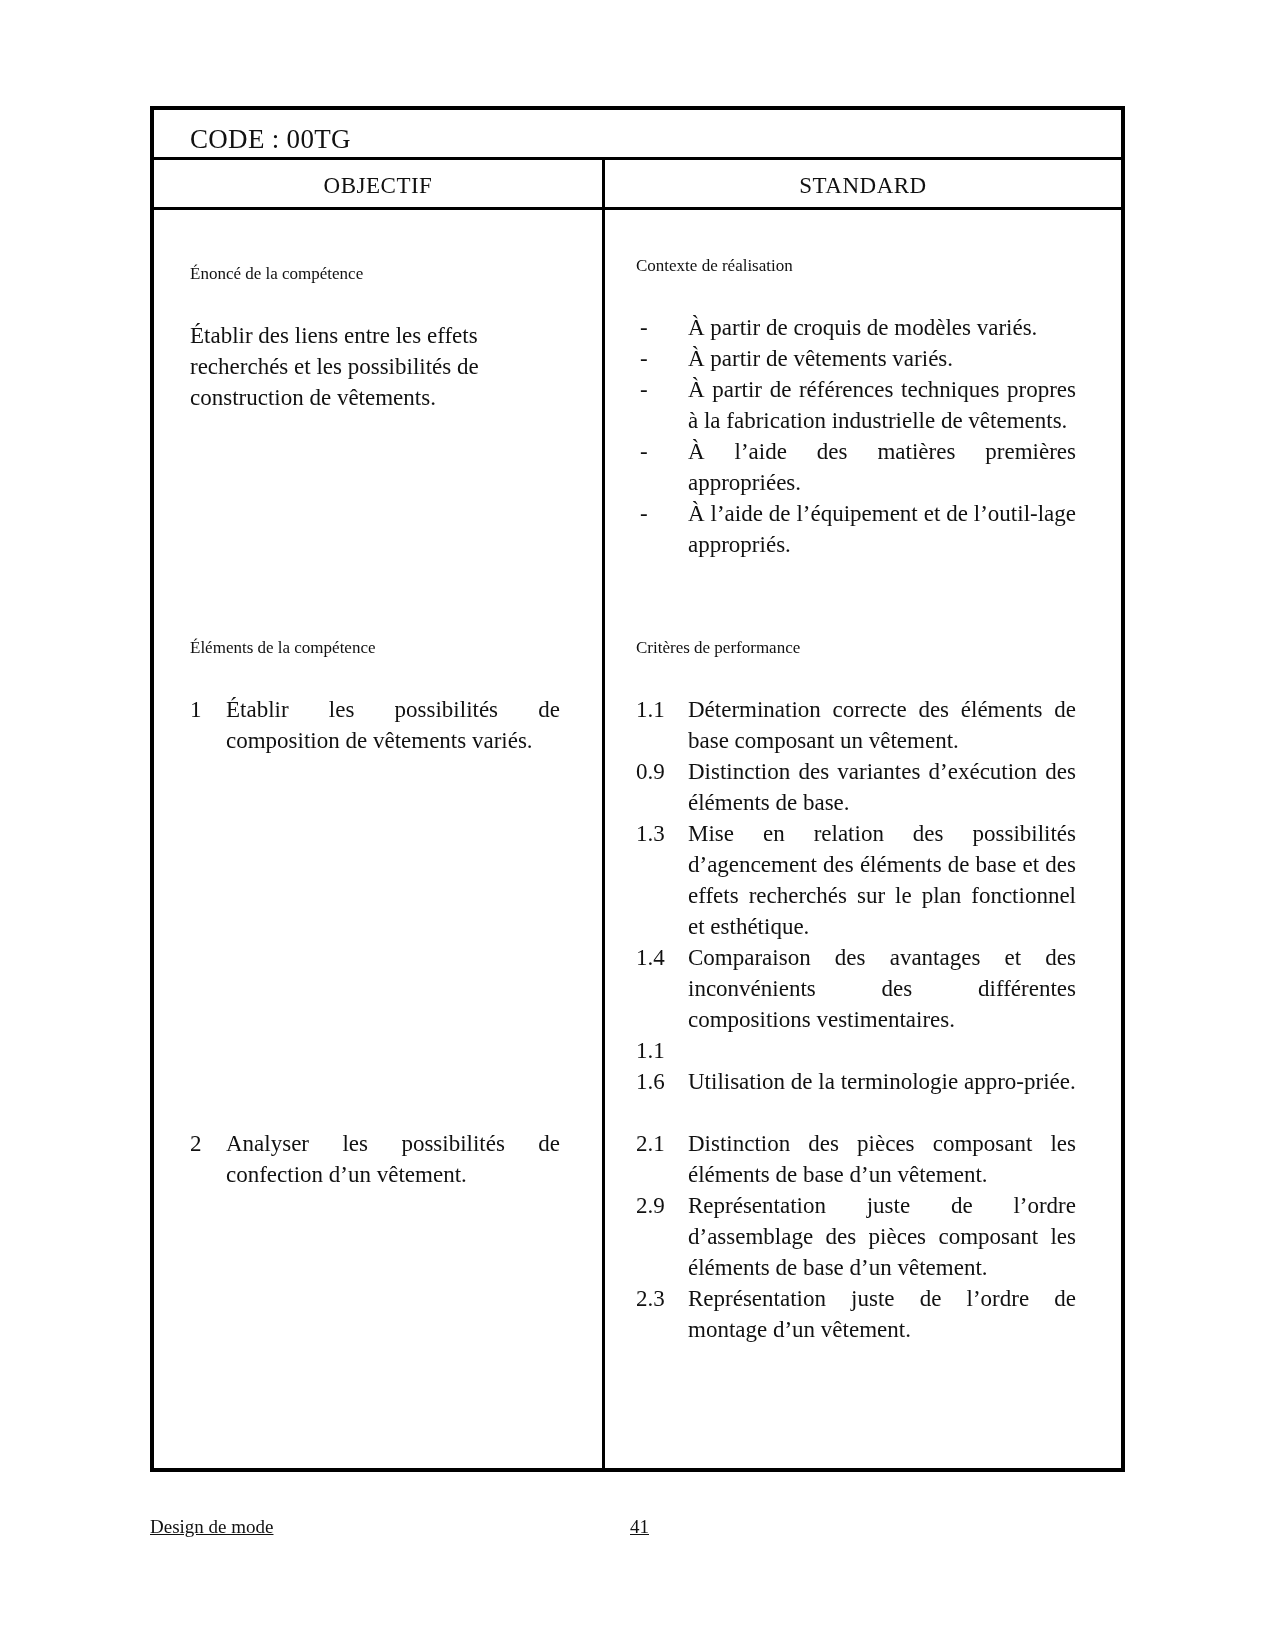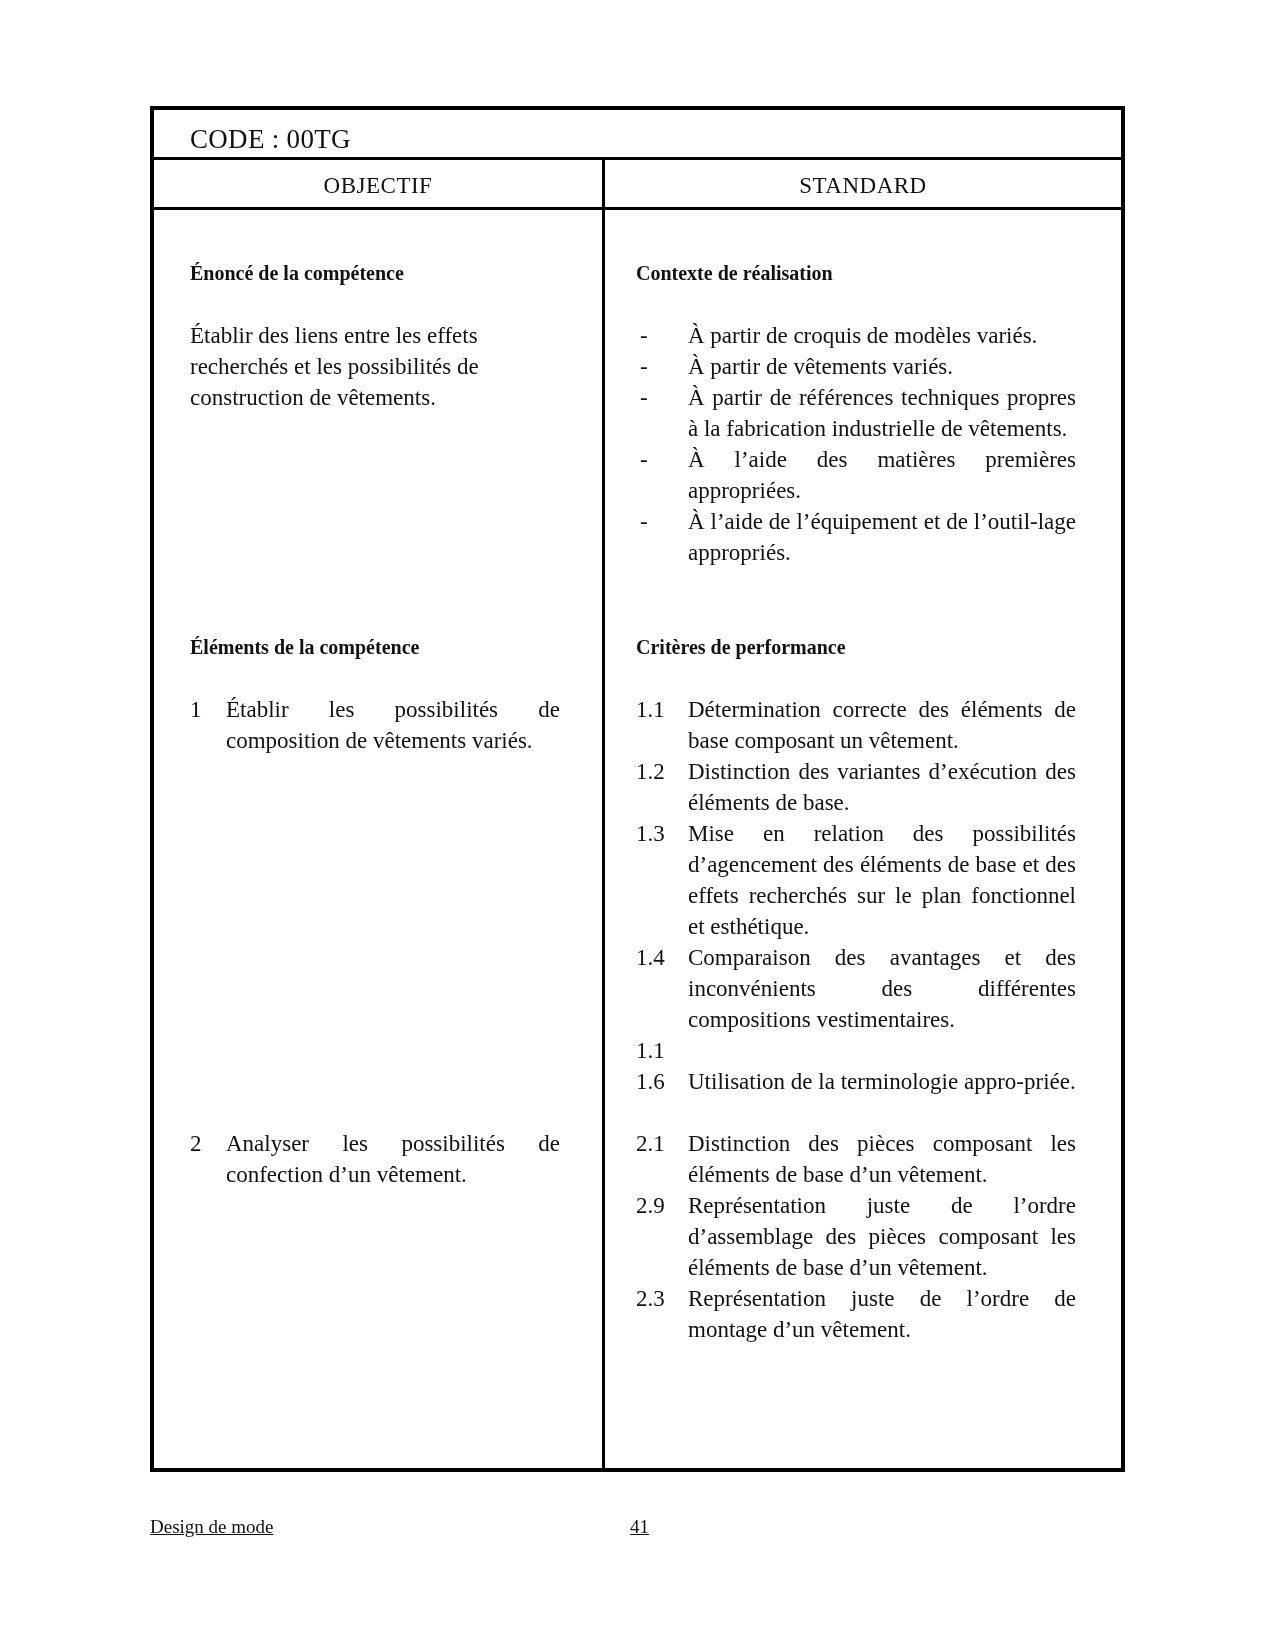--- a/index.html
+++ b/index.html
@@ -3,21 +3,21 @@
 <meta charset="utf-8">
 <style>
   html, body { margin:0; padding:0; background:#fff; }
   body { width:1275px; height:1650px; position:relative; font-family:"Liberation Serif","DejaVu Serif",serif; color:#111; }
   .frame { position:absolute; left:150px; top:106px; width:975px; height:1366px; border:4px solid #000; box-sizing:border-box; }
   .hline { position:absolute; left:0; right:0; height:3px; background:#000; }
   .vline { position:absolute; top:50px; bottom:0; width:3px; background:#000; left:448px; }
   .code { position:absolute; left:36px; top:14px; font-size:27px; letter-spacing:0.3px; }
   .colhead { position:absolute; top:63px; font-size:23px; text-align:center; letter-spacing:0.5px; }
   .col { position:absolute; font-size:23px; line-height:31px; }
-  .h { font-weight:bold; font-size:20px; }
+  .h { font-weight:normal; font-size:17px; }
   .item { display:flex; }
   .num { flex:0 0 52px; }
   .dash { flex:0 0 52px; padding-left:4px; box-sizing:border-box; }
   .txt { flex:1; text-align:justify; }
   .footer { position:absolute; top:1516px; font-size:19px;text-decoration:underline; }
 </style>
 </head>
 <body>
 
 <div class="frame">
@@ -43,21 +43,21 @@
     </div>
   </div>
 
   <div class="col" style="left:36px;top:1018px;width:370px">
     <div class="item">
       <span style="flex:0 0 36px">2</span>
       <span class="txt">Analyser les possibilités de confection d’un vêtement.</span>
     </div>
   </div>
 
-  <div class="col" style="left:482px;top:148px;width:440px">
+  <div class="col" style="left:482px;top:140px;width:440px">
     <div class="h">Contexte de réalisation</div>
     <div style="height:31px"></div>
     <div class="item">
         <span class="dash">-</span>
         <span class="txt">À partir de croquis de modèles variés.</span>
       </div>
     <div class="item">
         <span class="dash">-</span>
         <span class="txt">À partir de vêtements variés.</span>
       </div>
@@ -76,21 +76,21 @@
   </div>
 
   <div class="col" style="left:482px;top:522px;width:440px">
     <div class="h">Critères de performance</div>
     <div style="height:31px"></div>
     <div class="item">
         <span class="num">1.1</span>
         <span class="txt">Détermination correcte des éléments de base composant un vêtement.</span>
       </div>
     <div class="item">
-        <span class="num">1.2</span>
+        <span class="num">0.9</span>
         <span class="txt">Distinction des variantes d’exécution des éléments de base.</span>
       </div>
     <div class="item">
         <span class="num">1.3</span>
         <span class="txt">Mise en relation des possibilités d’agencement des éléments de base et des effets recherchés sur le plan fonctionnel et esthétique.</span>
       </div>
     <div class="item">
         <span class="num">1.4</span>
         <span class="txt">Comparaison des avantages et des inconvénients des différentes compositions vestimentaires.</span>
       </div>

